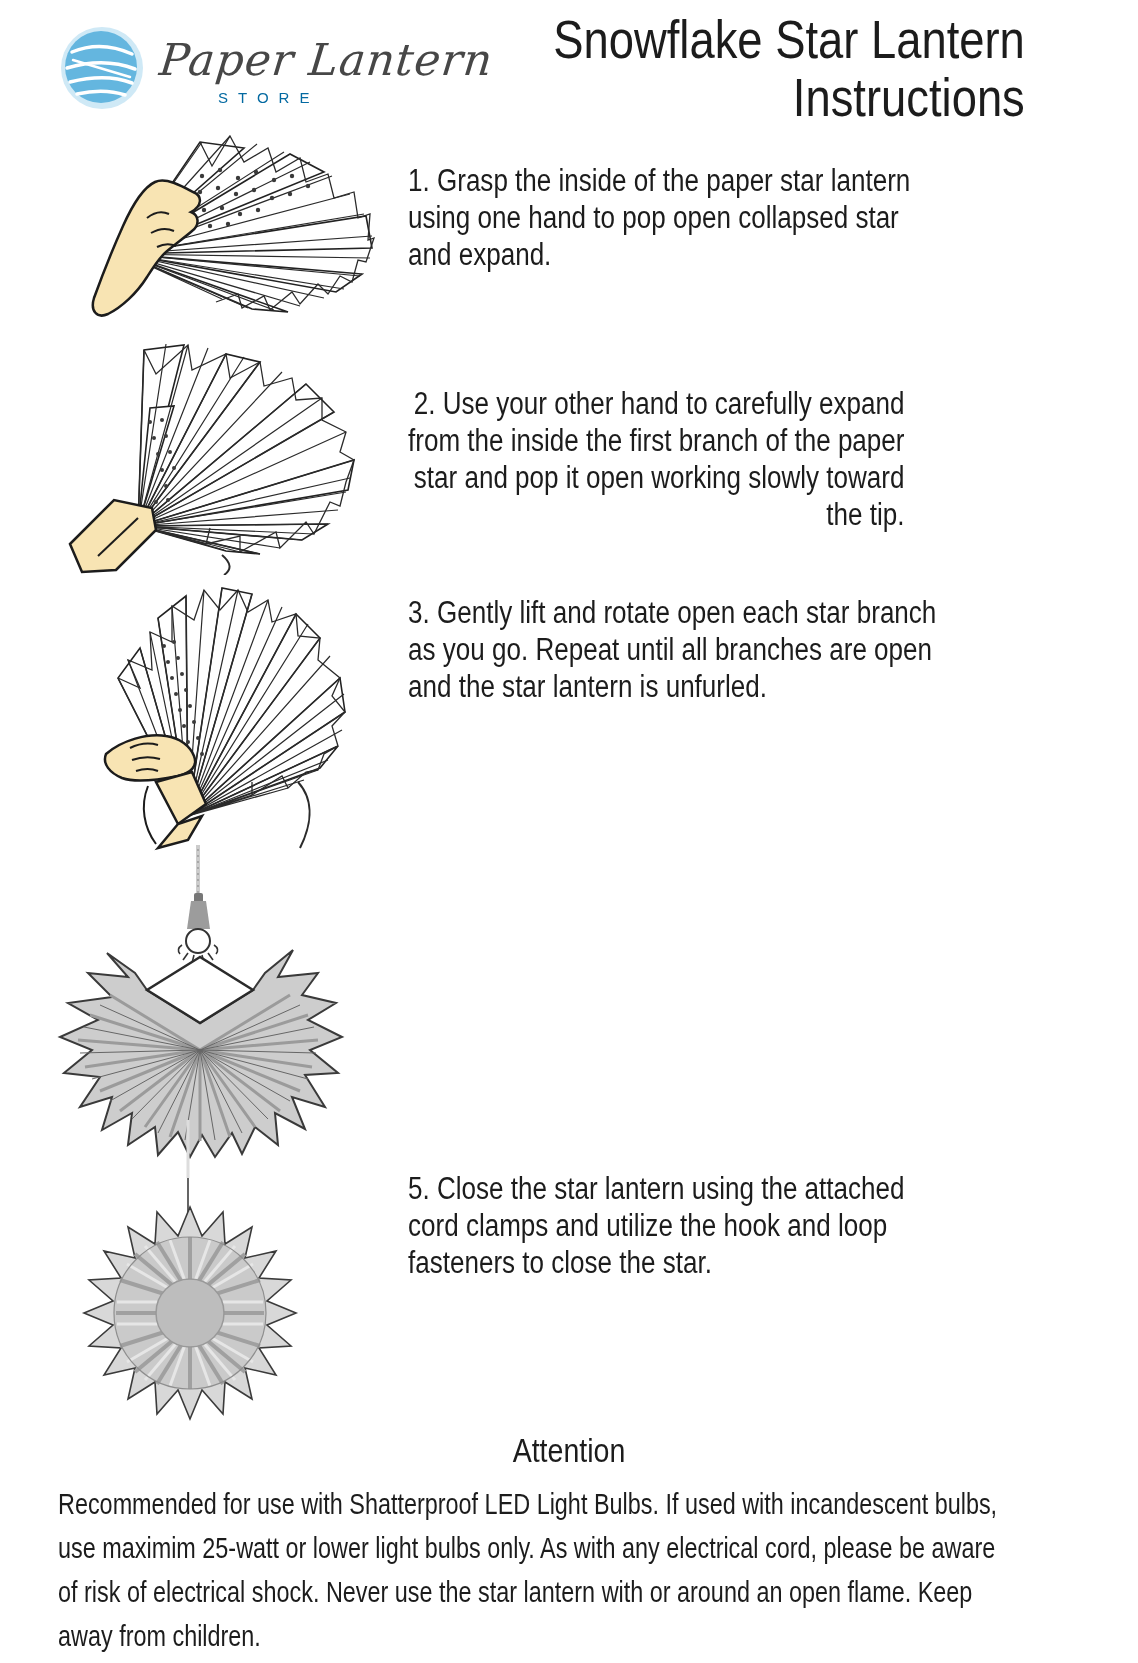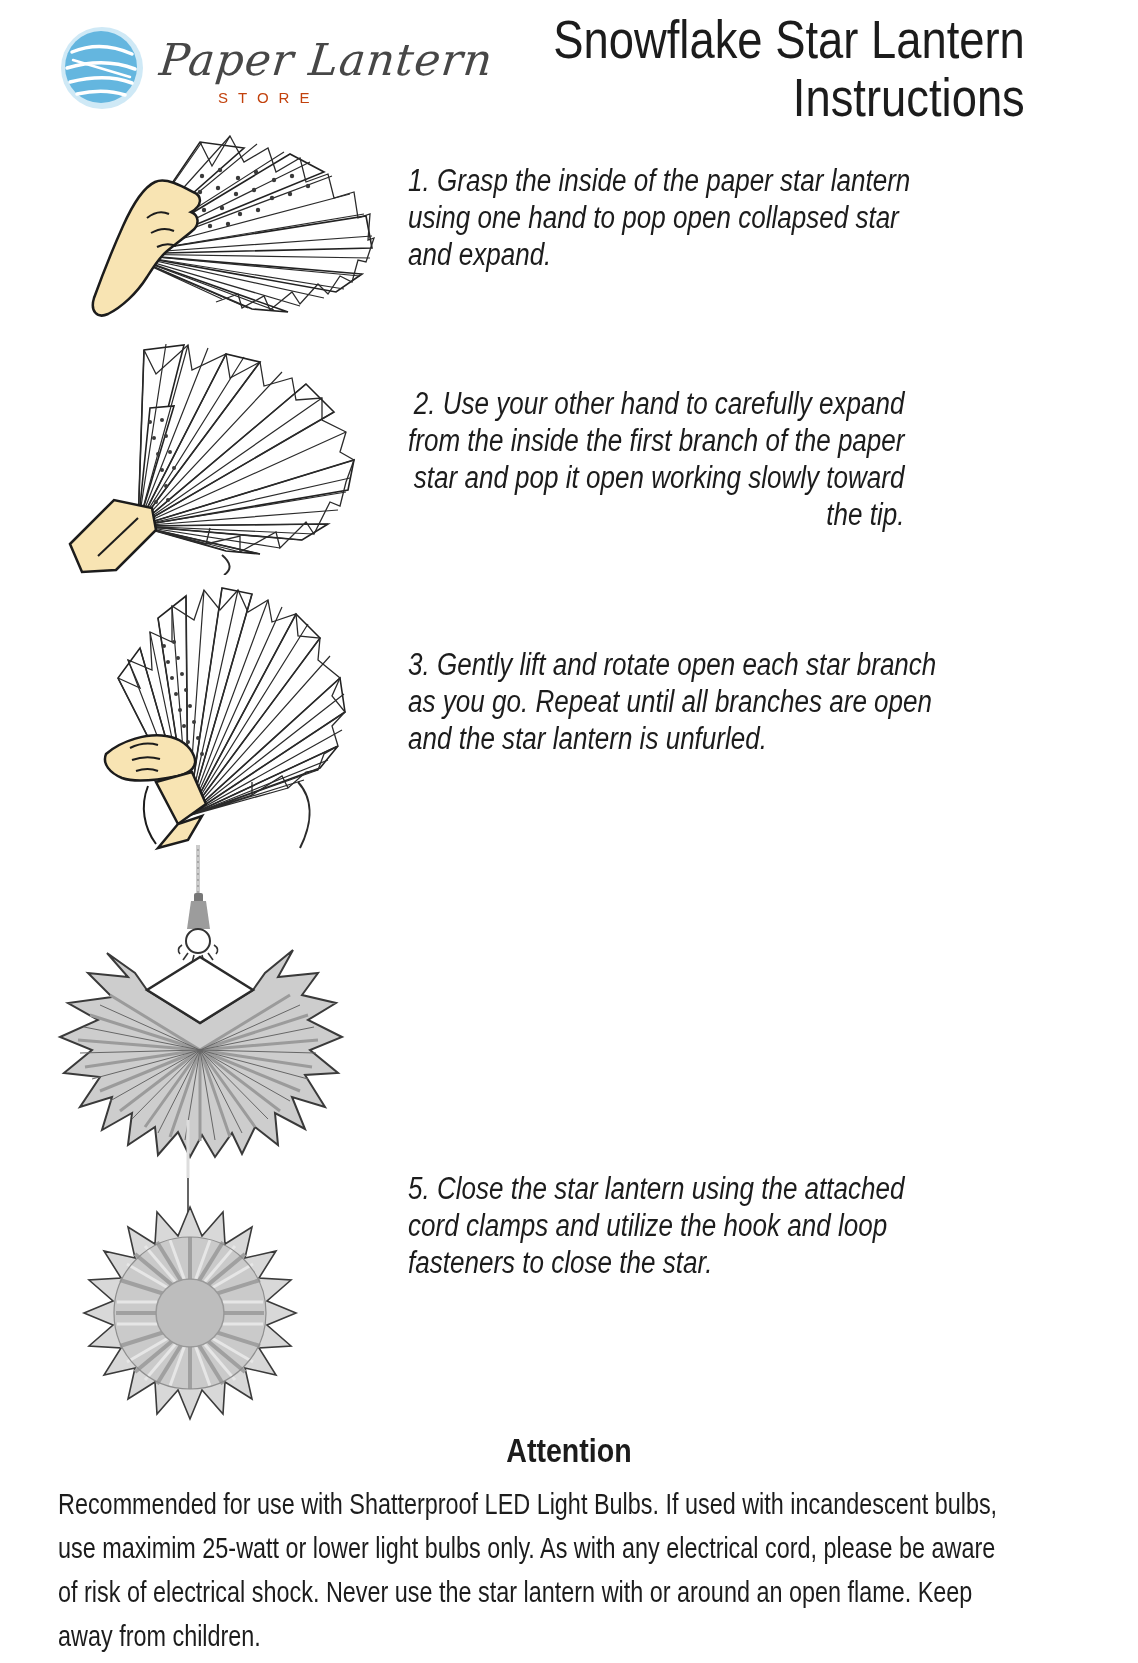--- a/index.html
+++ b/index.html
@@ -10,42 +10,42 @@
   }
   
   .logo{position:absolute;left:56px;top:22px;display:flex;align-items:flex-start;}
   .logo-ball{width:92px;height:92px;flex:0 0 auto;}
   .logo-text{margin-left:12px;padding-top:12px;}
   .logo-script{
     font-family:"DejaVu Serif",serif;font-style:italic;font-size:44px;
     color:#474747;letter-spacing:1px;transform:skewX(-6deg);white-space:nowrap;
   }
   .logo-store{
-    font-size:15px;letter-spacing:10px;color:#c2410c;margin-top:4px;margin-left:58px;
+    font-size:15px;letter-spacing:10px;color:#0369a1;margin-top:4px;margin-left:58px;
     white-space:nowrap;
   }
   .title{position:absolute;left:390px;top:10px;width:690px;text-align:right;}
   .title-line{
     font-size:54px;line-height:58px;white-space:nowrap;
     transform:scaleX(0.84);transform-origin:50% 50%;
   }
   
-  .step-text{position:absolute;left:408px;font-style:italic;}
+  .step-text{position:absolute;left:408px;}
   .t-line{
     font-size:31px;line-height:37px;white-space:nowrap;
     transform:scaleX(0.84);transform-origin:0 50%;
   }
-  .s1{top:162px;} .s2{top:385px;text-align:right;} .s3{top:646px;} .s4{top:895px;} .s5{top:1170px;}
+  .s1{top:162px;} .s2{top:385px;text-align:right;} .s3{top:594px;} .s4{top:895px;} .s5{top:1170px;}
   
   .illus{position:absolute;}
   .i1{left:52px;top:126px;} .i2{left:58px;top:330px;} .i3{left:60px;top:576px;}
   .i4{left:50px;top:845px;} .i5{left:55px;top:1112px;}
   
   .attention-head{
-    position:absolute;left:0;top:1430px;width:1138px;text-align:center;font-weight:bold;
+    position:absolute;left:0;top:1430px;width:1138px;text-align:center;
   }
   .attention-head .t{
     font-size:34px;line-height:40px;transform:scaleX(0.84);transform-origin:50% 50%;
   }
   .attention-body{position:absolute;left:58px;top:1482px;}
   .a-line{
     font-size:30px;line-height:44px;white-space:nowrap;
     transform:scaleX(0.78);transform-origin:0 50%;
   }
 </style>

